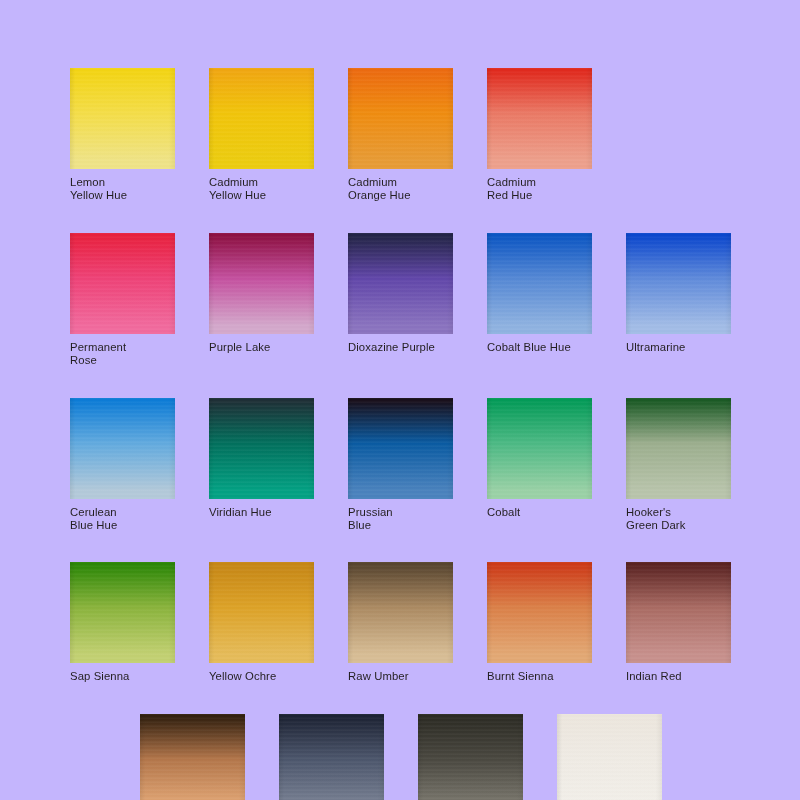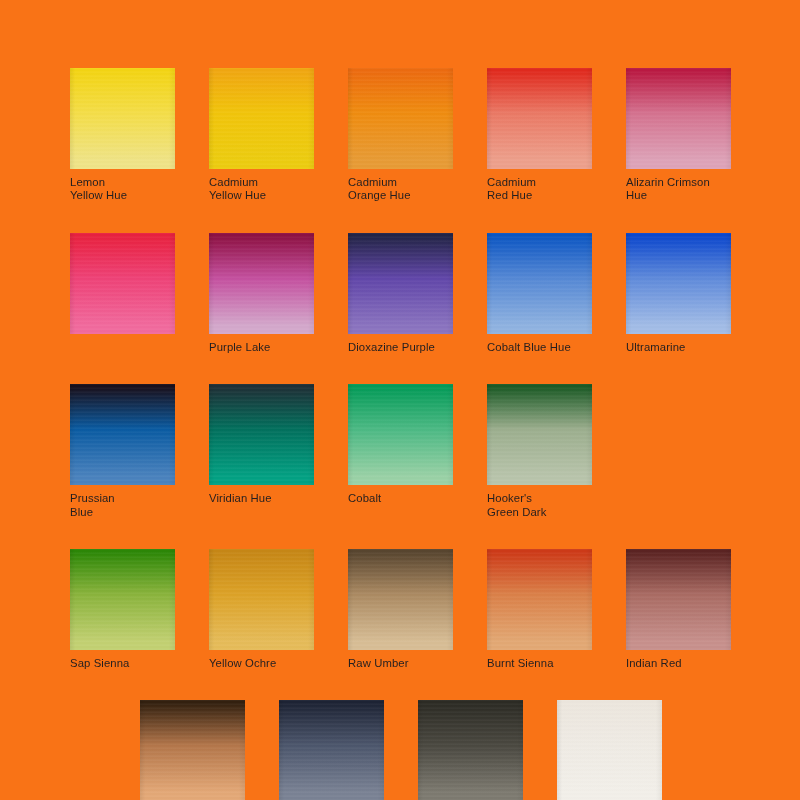--- a/index.html
+++ b/index.html
@@ -12,21 +12,21 @@
     width: 800px;
     height: 800px;
     overflow: hidden;
     font-family: "Liberation Sans", sans-serif;
     color: #231f20;
   }
   #chart-sheet {
     position: relative;
     width: 800px;
     height: 800px;
-    background: #f97316;
+    background: #c4b5fd;
     box-sizing: border-box;
   }
   .swatch-grid {
     position: absolute;
     left: 70px;
     top: 68px;
     width: 664px;
   }
   .swatch-row {
     display: flex;
@@ -125,37 +125,30 @@
         </div>
         <div class="swatch-cell">
           <div class="swatch-chip">
             <div class="wash" style="background: linear-gradient(rgb(224, 42, 30) 0%, rgb(224, 42, 30) 3%, rgb(234, 121, 101) 45%, rgb(237, 160, 140) 92%, rgb(237, 160, 140) 100%);"></div>
             <div class="texture"></div>
             <div class="edgetint"></div>
           </div>
           <div class="swatch-label">Cadmium
 Red Hue</div>
         </div>
-        <div class="swatch-cell">
-          <div class="swatch-chip">
-            <div class="wash" style="background: linear-gradient(rgb(186, 25, 66) 0%, rgb(186, 25, 66) 3%, rgb(212, 114, 143) 45%, rgb(221, 163, 184) 92%, rgb(221, 163, 184) 100%);"></div>
-            <div class="texture"></div>
-            <div class="edgetint"></div>
-          </div>
-          <div class="swatch-label">Alizarin Crimson
-Hue</div>
-        </div>
       </div>
       <div class="swatch-row">
         <div class="swatch-cell">
           <div class="swatch-chip">
             <div class="wash" style="background: linear-gradient(rgb(232, 33, 63) 0%, rgb(232, 33, 63) 3%, rgb(238, 66, 119) 45%, rgb(241, 106, 157) 92%, rgb(241, 106, 157) 100%);"></div>
             <div class="texture"></div>
             <div class="edgetint"></div>
           </div>
+          <div class="swatch-label">Permanent
+Rose</div>
         </div>
         <div class="swatch-cell">
           <div class="swatch-chip">
             <div class="wash" style="background: linear-gradient(rgb(142, 17, 67) 0%, rgb(142, 17, 67) 3%, rgb(196, 80, 159) 45%, rgb(211, 168, 203) 92%, rgb(211, 168, 203) 100%);"></div>
             <div class="texture"></div>
             <div class="edgetint"></div>
           </div>
           <div class="swatch-label">Purple Lake</div>
         </div>
         <div class="swatch-cell">
@@ -177,36 +170,45 @@
         <div class="swatch-cell">
           <div class="swatch-chip">
             <div class="wash" style="background: linear-gradient(rgb(12, 71, 205) 0%, rgb(12, 71, 205) 3%, rgb(95, 138, 218) 45%, rgb(162, 188, 230) 92%, rgb(162, 188, 230) 100%);"></div>
             <div class="texture"></div>
             <div class="edgetint"></div>
           </div>
           <div class="swatch-label">Ultramarine</div>
         </div>
       </div>
       <div class="swatch-row">
+        <div class="swatch-cell">
+          <div class="swatch-chip">
+            <div class="wash" style="background: linear-gradient(rgb(13, 124, 214) 0%, rgb(13, 124, 214) 3%, rgb(98, 170, 222) 45%, rgb(179, 201, 217) 92%, rgb(179, 201, 217) 100%);"></div>
+            <div class="texture"></div>
+            <div class="edgetint"></div>
+          </div>
+          <div class="swatch-label">Cerulean
+Blue Hue</div>
+        </div>
+        <div class="swatch-cell">
+          <div class="swatch-chip">
+            <div class="wash" style="background: linear-gradient(rgb(30, 47, 54) 0%, rgb(30, 47, 54) 3%, rgb(2, 112, 93) 45%, rgb(3, 161, 131) 92%, rgb(3, 161, 131) 100%);"></div>
+            <div class="texture"></div>
+            <div class="edgetint"></div>
+          </div>
+          <div class="swatch-label">Viridian Hue</div>
+        </div>
         <div class="swatch-cell">
           <div class="swatch-chip">
             <div class="wash" style="background: linear-gradient(rgb(25, 16, 28) 0%, rgb(25, 16, 28) 3%, rgb(10, 91, 162) 45%, rgb(74, 130, 189) 92%, rgb(74, 130, 189) 100%);"></div>
             <div class="texture"></div>
             <div class="edgetint"></div>
           </div>
           <div class="swatch-label">Prussian
 Blue</div>
-        </div>
-        <div class="swatch-cell">
-          <div class="swatch-chip">
-            <div class="wash" style="background: linear-gradient(rgb(30, 47, 54) 0%, rgb(30, 47, 54) 3%, rgb(2, 112, 93) 45%, rgb(3, 161, 131) 92%, rgb(3, 161, 131) 100%);"></div>
-            <div class="texture"></div>
-            <div class="edgetint"></div>
-          </div>
-          <div class="swatch-label">Viridian Hue</div>
         </div>
         <div class="swatch-cell">
           <div class="swatch-chip">
             <div class="wash" style="background: linear-gradient(rgb(4, 155, 88) 0%, rgb(4, 155, 88) 3%, rgb(76, 185, 132) 45%, rgb(154, 209, 166) 92%, rgb(154, 209, 166) 100%);"></div>
             <div class="texture"></div>
             <div class="edgetint"></div>
           </div>
           <div class="swatch-label">Cobalt</div>
         </div>
         <div class="swatch-cell">

